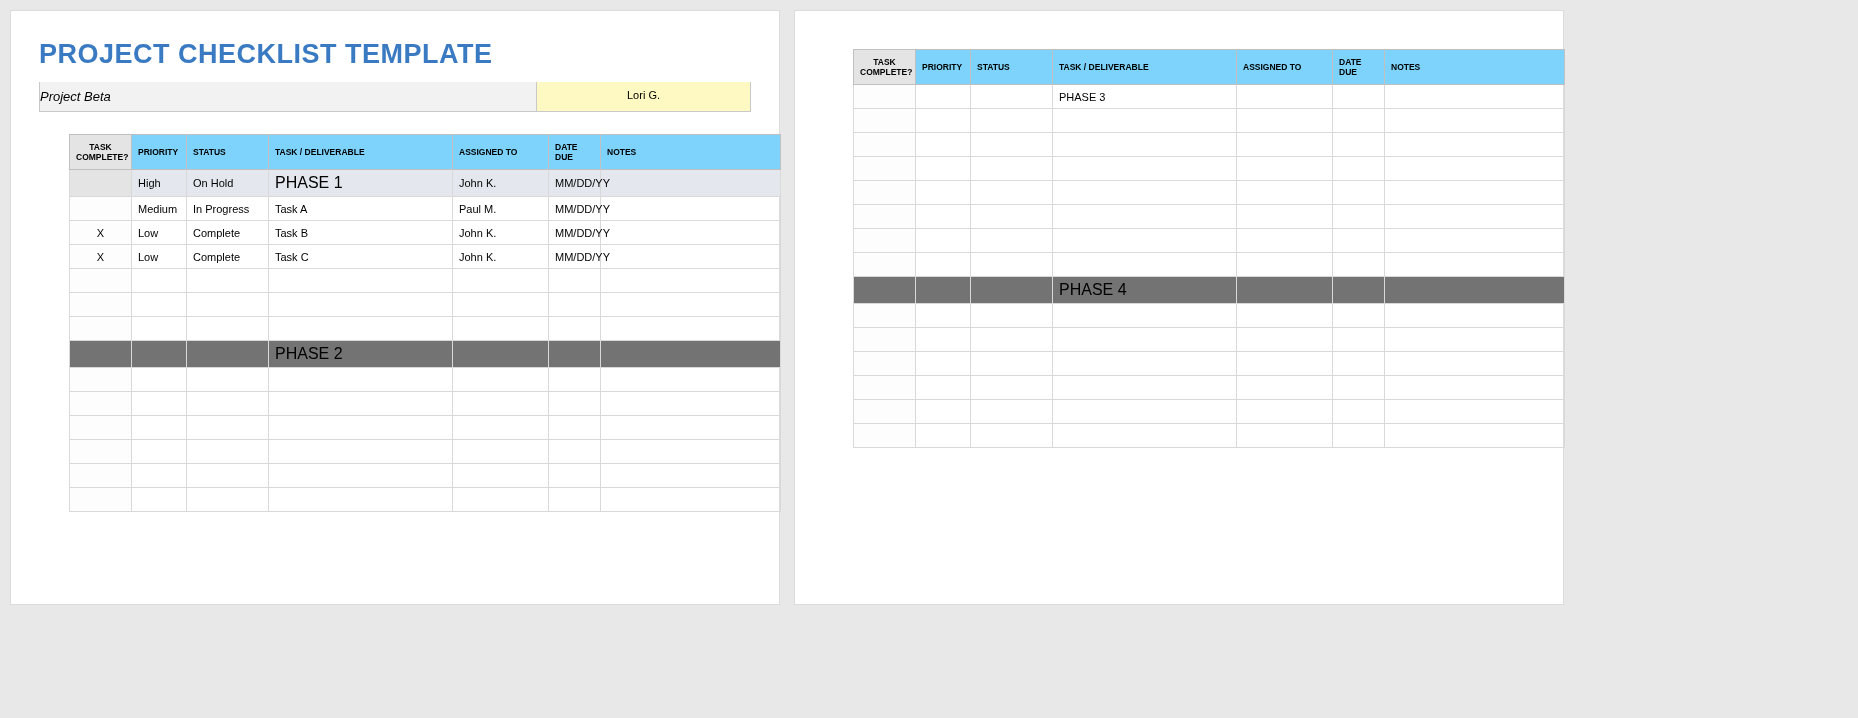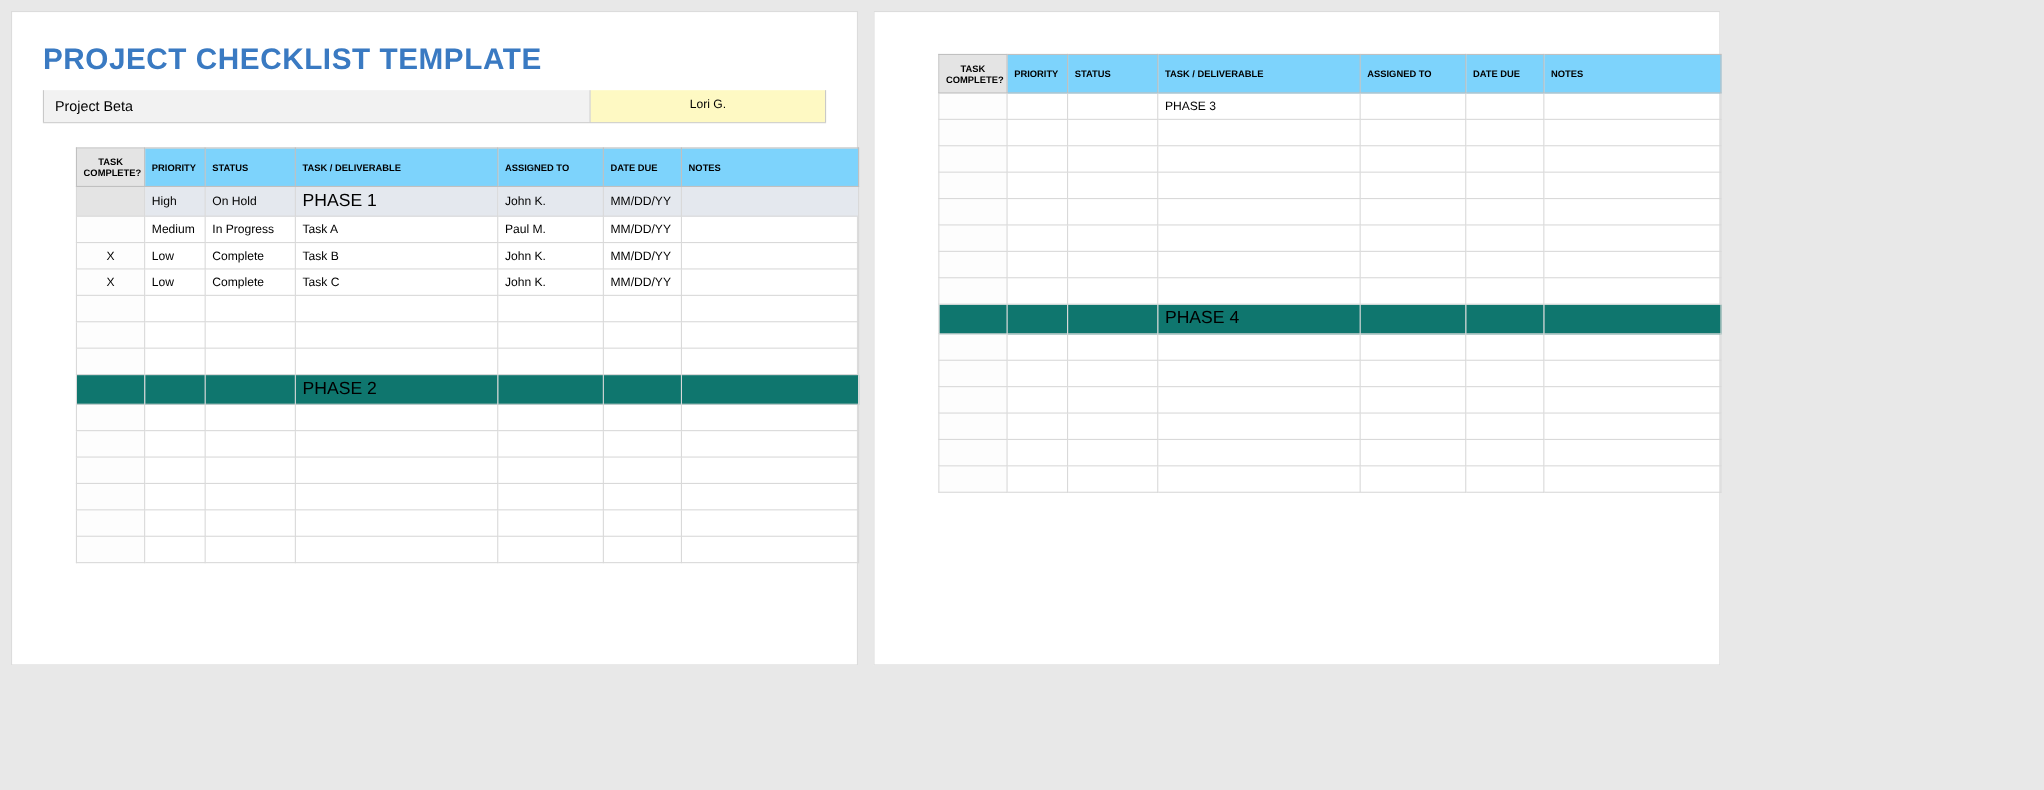--- a/index.html
+++ b/index.html
@@ -37,23 +37,24 @@
     font-size: 10px;
     text-align: center;
     padding: 2px 0 3px 0;
     border-bottom: 1px solid #c9c9c9;
   }
   .meta-values { display: flex; border-bottom: 1px solid #c9c9c9; }
   .meta-value-name {
     flex: 0 0 498px;
     background: #f2f2f2;
     font-size: 13px;
-    padding: 7px 10px;
+    padding: 7px 0;
     border-right: 1px solid #c9c9c9;
     border-left: 1px solid #c9c9c9;
+    font-style: italic;
   }
   .meta-value-manager {
     flex: 1;
     background: #fef9c3;
     font-size: 11px;
     text-align: center;
     padding: 7px 10px;
     border-right: 1px solid #c9c9c9;
   }
   .checklist {
@@ -75,36 +76,36 @@
   }
   .checklist th.col-complete {
     width: 62px;
     text-align: center;
     background: #e4e4e4;
   }
   .checklist th.col-priority { width: 55px; }
   .checklist th.col-status { width: 82px; }
   .checklist th.col-task { width: 184px; }
   .checklist th.col-assigned { width: 96px; }
-  .checklist th.col-date { width: 71px; }
+  .checklist th.col-date { width: 52px; }
   .checklist th.col-notes { width: auto; }
   .checklist td {
     font-size: 11px;
     border: 1px solid #d9d9d9;
     padding: 4px 6px;
     height: 24px;
     vertical-align: middle;
   }
   .checklist td.cell-complete {
     text-align: center;
     background: #fdfdfd;
   }
   .checklist tr.phase-row td { background: #e4e8ee; }
   .checklist tr.phase-row td.cell-complete { background: #e4e4e4; }
-  .checklist tr.phase-gray td { background: #0f766e; }
+  .checklist tr.phase-gray td { background: #737373; }
   .checklist td.cell-task-title { font-size: 16px; }
   .spacer-top { height: 10px; }
 </style>
 </head>
 <body>
 
 <div class="page">
   <h1 class="title">PROJECT CHECKLIST TEMPLATE</h1>
 
   <div class="meta-values">

